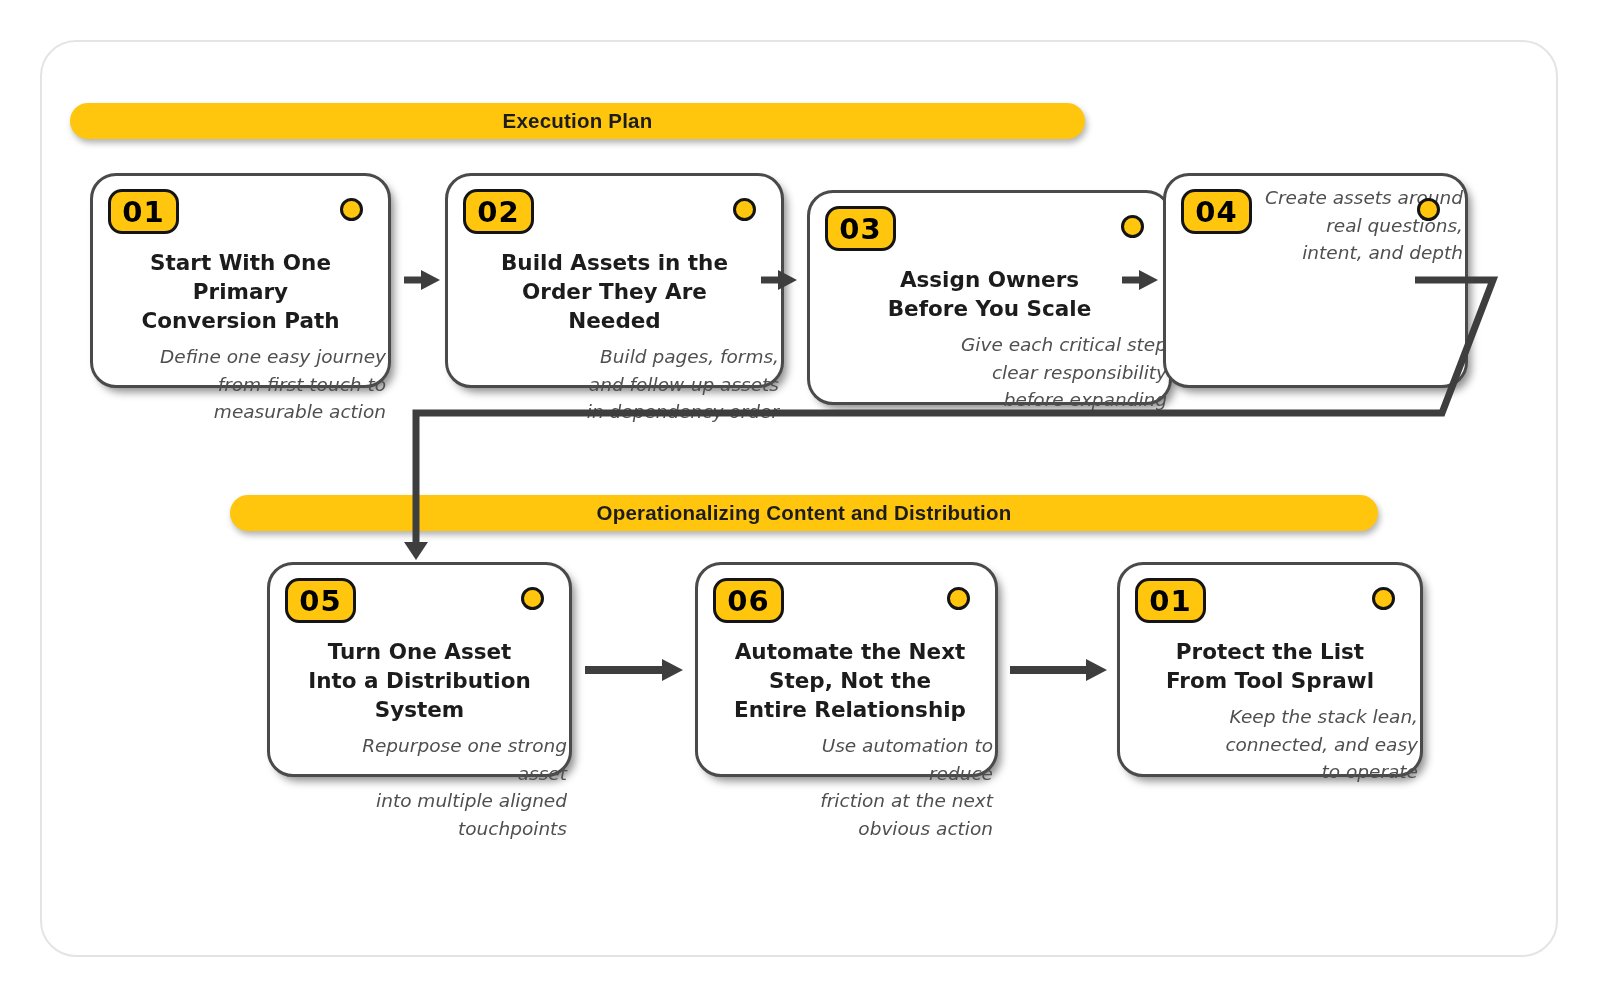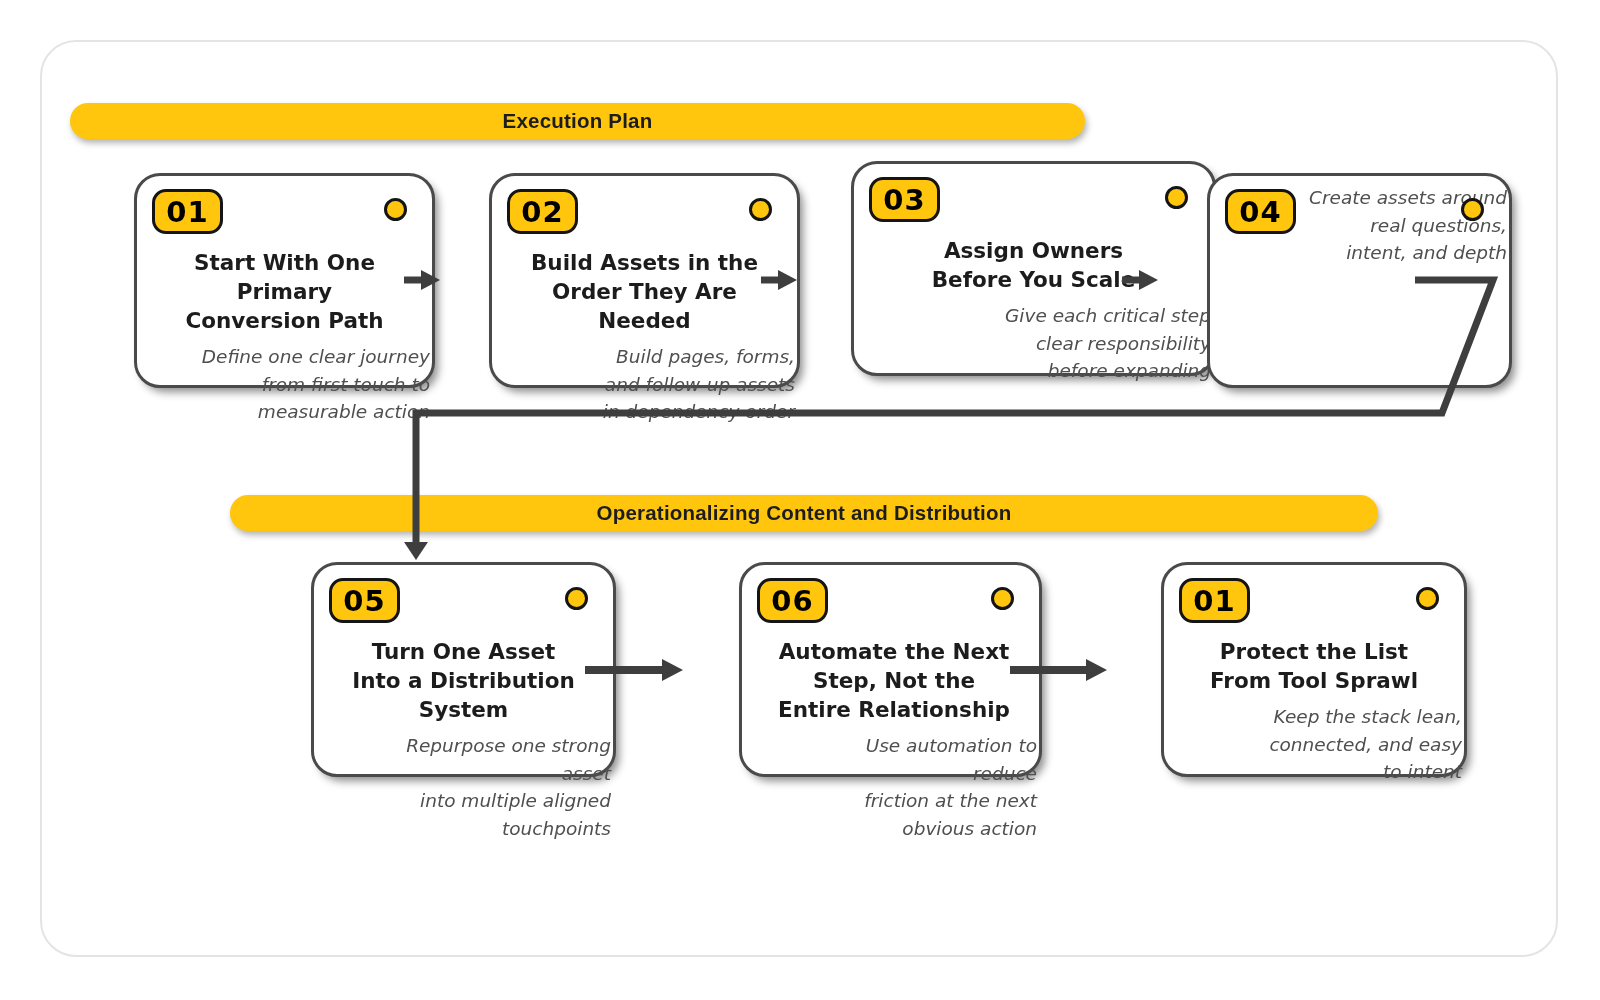--- a/index.html
+++ b/index.html
@@ -16,21 +16,20 @@
     display:flex;align-items:center;justify-content:center;
     font-family:"Liberation Sans",sans-serif;font-weight:bold;font-size:20.5px;color:#1d1d1d;
     box-shadow:2px 4px 6px rgba(0,0,0,.30);z-index:2;letter-spacing:.2px;
   }
   #banner-row1{left:70px;top:103px;width:1015px;}
   #banner-row2{left:230px;top:495px;width:1148px;}
   .card{
     position:absolute;height:215px;box-sizing:border-box;background:#ffffff;
     border:3px solid #4a4a4a;border-radius:26px;z-index:1;
     box-shadow:5px 6px 8px -2px rgba(0,0,0,.45);
-    margin-left:44px;
   }
   .badge{
     position:absolute;left:15px;top:13px;width:71px;height:45px;box-sizing:border-box;
     background:var(--accent);border:3px solid #141414;border-radius:14px;
     display:flex;align-items:center;justify-content:center;
     font-size:29px;font-weight:bold;color:#000000;letter-spacing:1px;
   }
   .dot{
     position:absolute;right:25px;top:22px;width:17px;height:17px;box-sizing:content-box;
     border-radius:50%;background:var(--accent);border:3px solid #141414;
@@ -62,37 +61,37 @@
 <div class="banner" id="banner-row2">
   <span>Operationalizing Content and Distribution</span>
 </div>
 
 <div class="card" style="left:90px;top:173px;width:301px;">
   <div class="badge">01</div>
   <div class="dot"></div>
   <div class="card-title">Start With One
 Primary
 Conversion Path</div>
-  <div class="card-desc">Define one clear journey
+  <div class="card-desc">Define one easy journey
 from first touch to
 measurable action</div>
 </div>
 
-<div class="card" style="left:445px;top:173px;width:311px;">
+<div class="card" style="left:445px;top:173px;width:339px;">
   <div class="badge">02</div>
   <div class="dot"></div>
   <div class="card-title">Build Assets in the
 Order They Are
 Needed</div>
   <div class="card-desc">Build pages, forms,
 and follow-up assets
 in dependency order</div>
 </div>
 
-<div class="card" style="left:807px;top:161px;width:365px;">
+<div class="card" style="left:807px;top:190px;width:365px;">
   <div class="badge">03</div>
   <div class="dot"></div>
   <div class="card-title">Assign Owners
 Before You Scale</div>
   <div class="card-desc">Give each critical step
 clear responsibility
 before expanding</div>
 </div>
 
 <div class="card" style="left:1163px;top:173px;width:305px;">
@@ -127,21 +126,21 @@
 obvious action</div>
 </div>
 
 <div class="card" style="left:1117px;top:562px;width:306px;">
   <div class="badge">01</div>
   <div class="dot"></div>
   <div class="card-title">Protect the List
 From Tool Sprawl</div>
   <div class="card-desc">Keep the stack lean,
 connected, and easy
-to intent</div>
+to operate</div>
 </div>
 
 <svg id="connector-layer" viewBox="0 0 1600 1000">
 
   <path class="conn-stroke" d="M404 280 H421"></path>
   <polygon class="conn-fill" points="421,270 421,290 440,280"></polygon>
 
   <path class="conn-stroke" d="M761 280 H778"></path>
   <polygon class="conn-fill" points="778,270 778,290 797,280"></polygon>
 

